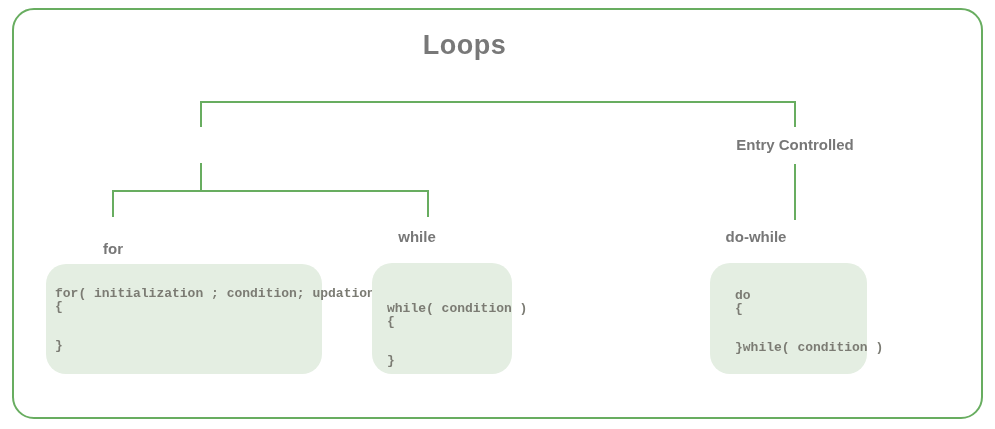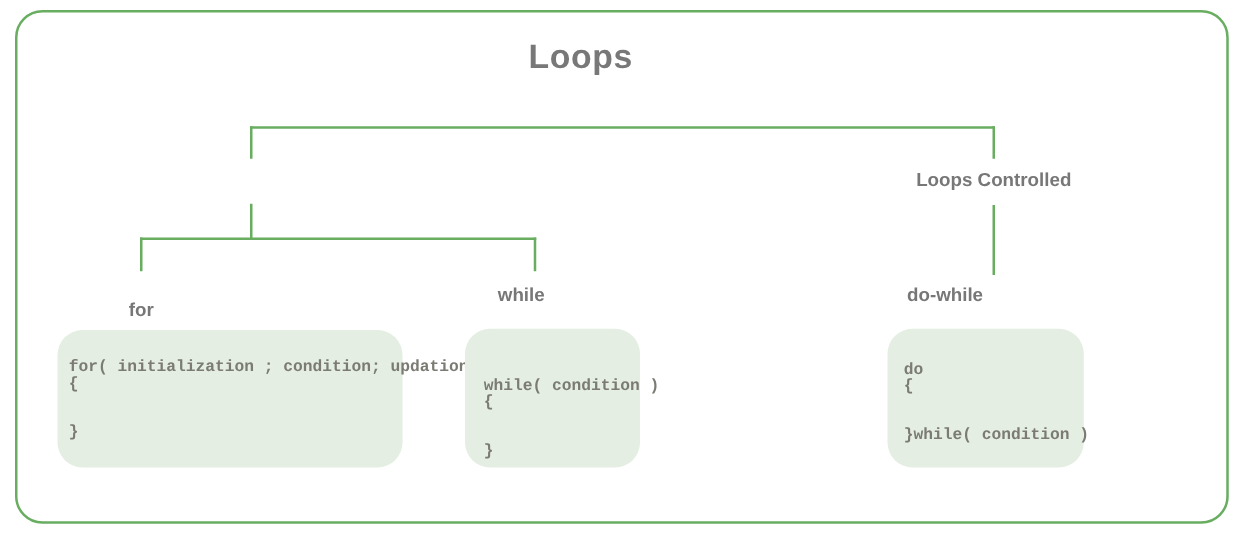--- a/index.html
+++ b/index.html
@@ -61,36 +61,36 @@
     margin: 0;
     font-family: Liberation Mono, monospace;
     font-size: 13px;
     font-weight: bold;
     line-height: 13px;
     color: #7b7b73;
     white-space: pre;
   }
   .pad-for   { padding: 23px 6px 0 9px; }
   .pad-while { padding: 39px 6px 0 15px; }
-  .pad-do    { padding: 26px 6px 0 13px; }
+  .pad-do    { padding: 26px 6px 0 25px; }
 </style>
 </head>
 <body>
 
 <div class="stage">
 
   <div class="frame"></div>
 
   <div class="title">Loops</div>
 
   <div class="line hline" style="left:200px; top:101px; width:596px;"></div>
   <div class="line vline" style="left:200px; top:101px; height:26px;"></div>
   <div class="line vline" style="left:794px; top:101px; height:26px;"></div>
 
-  <div class="node-label" style="left:795px; top:136px;">Loops Controlled</div>
+  <div class="node-label" style="left:795px; top:136px;">Entry Controlled</div>
 
   <div class="line vline" style="left:200px; top:163px; height:29px;"></div>
   <div class="line hline" style="left:112px; top:190px; width:317px;"></div>
   <div class="line vline" style="left:112px; top:190px; height:27px;"></div>
   <div class="line vline" style="left:427px; top:190px; height:27px;"></div>
 
   <div class="line vline" style="left:794px; top:164px; height:56px;"></div>
 
   <div class="node-label" style="left:113px; top:240px;">for</div>
   <div class="node-label" style="left:417px; top:228px;">while</div>

